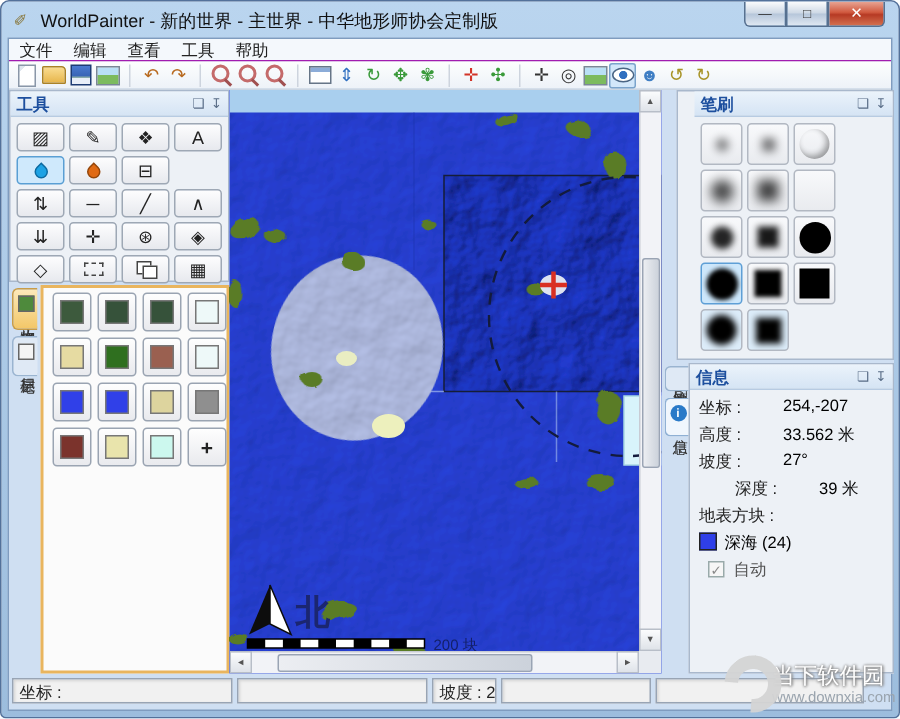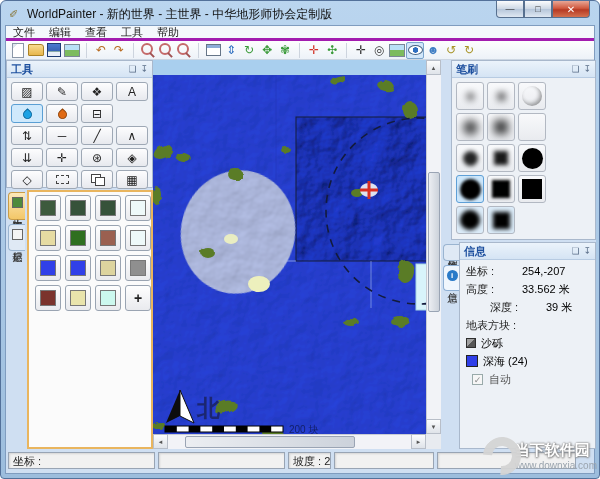--- a/index.html
+++ b/index.html
@@ -10,21 +10,21 @@
   .titlebar{height:24px;display:flex;align-items:center;padding:3px 8px 0 8px;font-size:12px;color:#111;}
   .app-icon{width:13px;height:13px;margin-right:5px;font-size:11px;color:#8a7a40;line-height:13px;}
   .caps{position:absolute;top:0;right:9px;display:flex;}
   .cap{width:28px;height:17px;border:1px solid #57708f;border-top:none;display:flex;align-items:center;justify-content:center;
     font-size:9px;color:#333;background:linear-gradient(#fbfcfd,#cdd8e5 48%,#b6c6da 52%,#dfe8f2);}
   .cap.first{border-radius:0 0 0 4px;}
   .cap.close{width:38px;border-radius:0 0 4px 0;color:#fff;font-size:10px;font-weight:bold;
     background:linear-gradient(#e8a695,#d15a40 45%,#b63a24 55%,#d4704f);}
   
   .client{position:absolute;left:4px;right:4px;top:24px;bottom:4px;background:#cfdff2;border:1px solid #7f9cbf;}
-  .menubar{height:15px;background:#f4f8fc;border-bottom:3px solid #a21caf;display:flex;align-items:center;font-size:11px;}
+  .menubar{height:15px;background:#f4f8fc;border-bottom:1px solid #a21caf;display:flex;align-items:center;font-size:11px;}
   .mi{padding:0 7px;color:#222;}
   .tbar{height:19px;background:linear-gradient(#fdfefe,#edf2f8);border-bottom:1px solid #ccd6e2;
     display:flex;align-items:center;padding-left:3px;}
   .tbi{width:18px;height:17px;display:flex;align-items:center;justify-content:center;font-size:12px;line-height:1;position:relative;}
   .tbi.sel{border:1px solid #7ba4cc;background:#d2e7fa;border-radius:2px;}
   .tbsep{width:6px;height:15px;border-right:1px solid #cdd4de;margin-right:5px;}
   
   .ico-new::before{content:"";width:10px;height:13px;background:linear-gradient(135deg,#dfe6ee 3px,#fff 3px);border:1px solid #8a97a8;}
   .ico-open::before{content:"";width:14px;height:10px;background:linear-gradient(#f9dc90,#e7b64c);border:1px solid #ab8226;border-radius:1px 3px 1px 1px;}
   .ico-save::before{content:"";width:12px;height:12px;background:linear-gradient(#4a7ad0,#2c54a0);border:1px solid #1e3c74;
@@ -107,21 +107,21 @@
   .dim{color:#555;}
   
   .statusbar{position:absolute;left:0;bottom:0;width:590px;height:27px;display:flex;gap:3px;padding:6px 2px 0 2px;}
   .scell{height:17px;border:1px solid #98a4b4;box-shadow:inset 1px 1px 2px rgba(0,0,0,.12);background:#f1f1f1;
     font-size:11px;padding:1px 4px;color:#222;white-space:nowrap;overflow:hidden;}
   
   .watermark{position:absolute;right:2px;bottom:3px;display:flex;align-items:center;z-index:50;pointer-events:none;}
   .wm-ring{width:38px;height:38px;border:9px solid #d4d4d4;border-left-color:transparent;border-radius:50%;
     transform:rotate(-40deg);opacity:.95;margin-right:-6px;}
   .wm-texts{display:flex;flex-direction:column;align-items:flex-start;}
-  .wm-site{font-size:15px;font-weight:bold;color:#fff;text-shadow:0 0 2px #8a8a8a,0 1px 2px #8a8a8a,1px 0 2px #8a8a8a;}
+  .wm-site{font-size:15px;font-weight:normal;color:#fff;text-shadow:0 0 2px #8a8a8a,0 1px 2px #8a8a8a,1px 0 2px #8a8a8a;}
   .wm-url{font-size:10px;color:#9aa4ae;}
   svg{display:block;font-family:inherit;}
 </style>
 </head>
 <body>
 
 <div class="window">
 
   <div class="titlebar">
     <span class="app-icon">✐</span>
@@ -408,21 +408,21 @@
           <span class="sbbtn" style="bottom:0;left:-1px;">▼</span>
         </div>
         <div class="sbh">
           <span class="sbbtn" style="left:0;top:-1px;">◄</span>
           <span class="sbthumb" style="left:32px;top:1px;width:170px;height:12px;"></span>
           <span class="sbbtn" style="right:0;top:-1px;">►</span>
         </div>
         <div class="sbcorner"></div>
       </div>
 
-      <div class="panel" style="left:445px;top:0;width:145px;height:180px;">
+      <div class="panel" style="left:445px;top:0;width:145px;height:180px;padding-left:11px;">
         <div class="phead">
           <span>笔刷</span>
           <span class="sp"></span>
           <span class="phicon">❏</span>
           <span class="phicon">↧</span>
         </div>
         <div class="brush-grid" id="brushGrid">
 
         <span class="brush">
               <span class="bshape" style="width: 9px; height: 9px; border-radius: 50%; filter: blur(3px); opacity: 0.45;"></span>
@@ -489,34 +489,34 @@
         <div class="info-body">
           <div>
 
           <div class="irow">
                 <span class="ilabel">坐标 :</span>
                 <span class="ivalue">254,-207</span>
               </div>
               <div class="irow">
                 <span class="ilabel">高度 :</span>
                 <span class="ivalue">33.562 米</span>
+              </div>
+              <div class="irow">
+                <span class="ilabel">坡度 :</span>
+                <span class="ivalue">27°</span>
               </div>
               <div class="irow indent">
                 <span class="ilabel">深度 :</span>
                 <span class="ivalue">39 米</span>
               </div>
             </div>
           <div class="irow">
             <span class="ilabel" style="width:auto;">地表方块 :</span>
           </div>
           <div class="irow">
-            <span class="cube"></span>
-            <span class="ivalue">沙砾</span>
-          </div>
-          <div class="irow">
             <span class="bchip" style="background: rgb(47, 63, 232);"></span>
             <span class="ivalue">深海 (24)</span>
           </div>
           <div class="irow">
             <span class="cbx">✓</span>
             <span class="dim">自动</span>
           </div>
         </div>
       </div>
 

